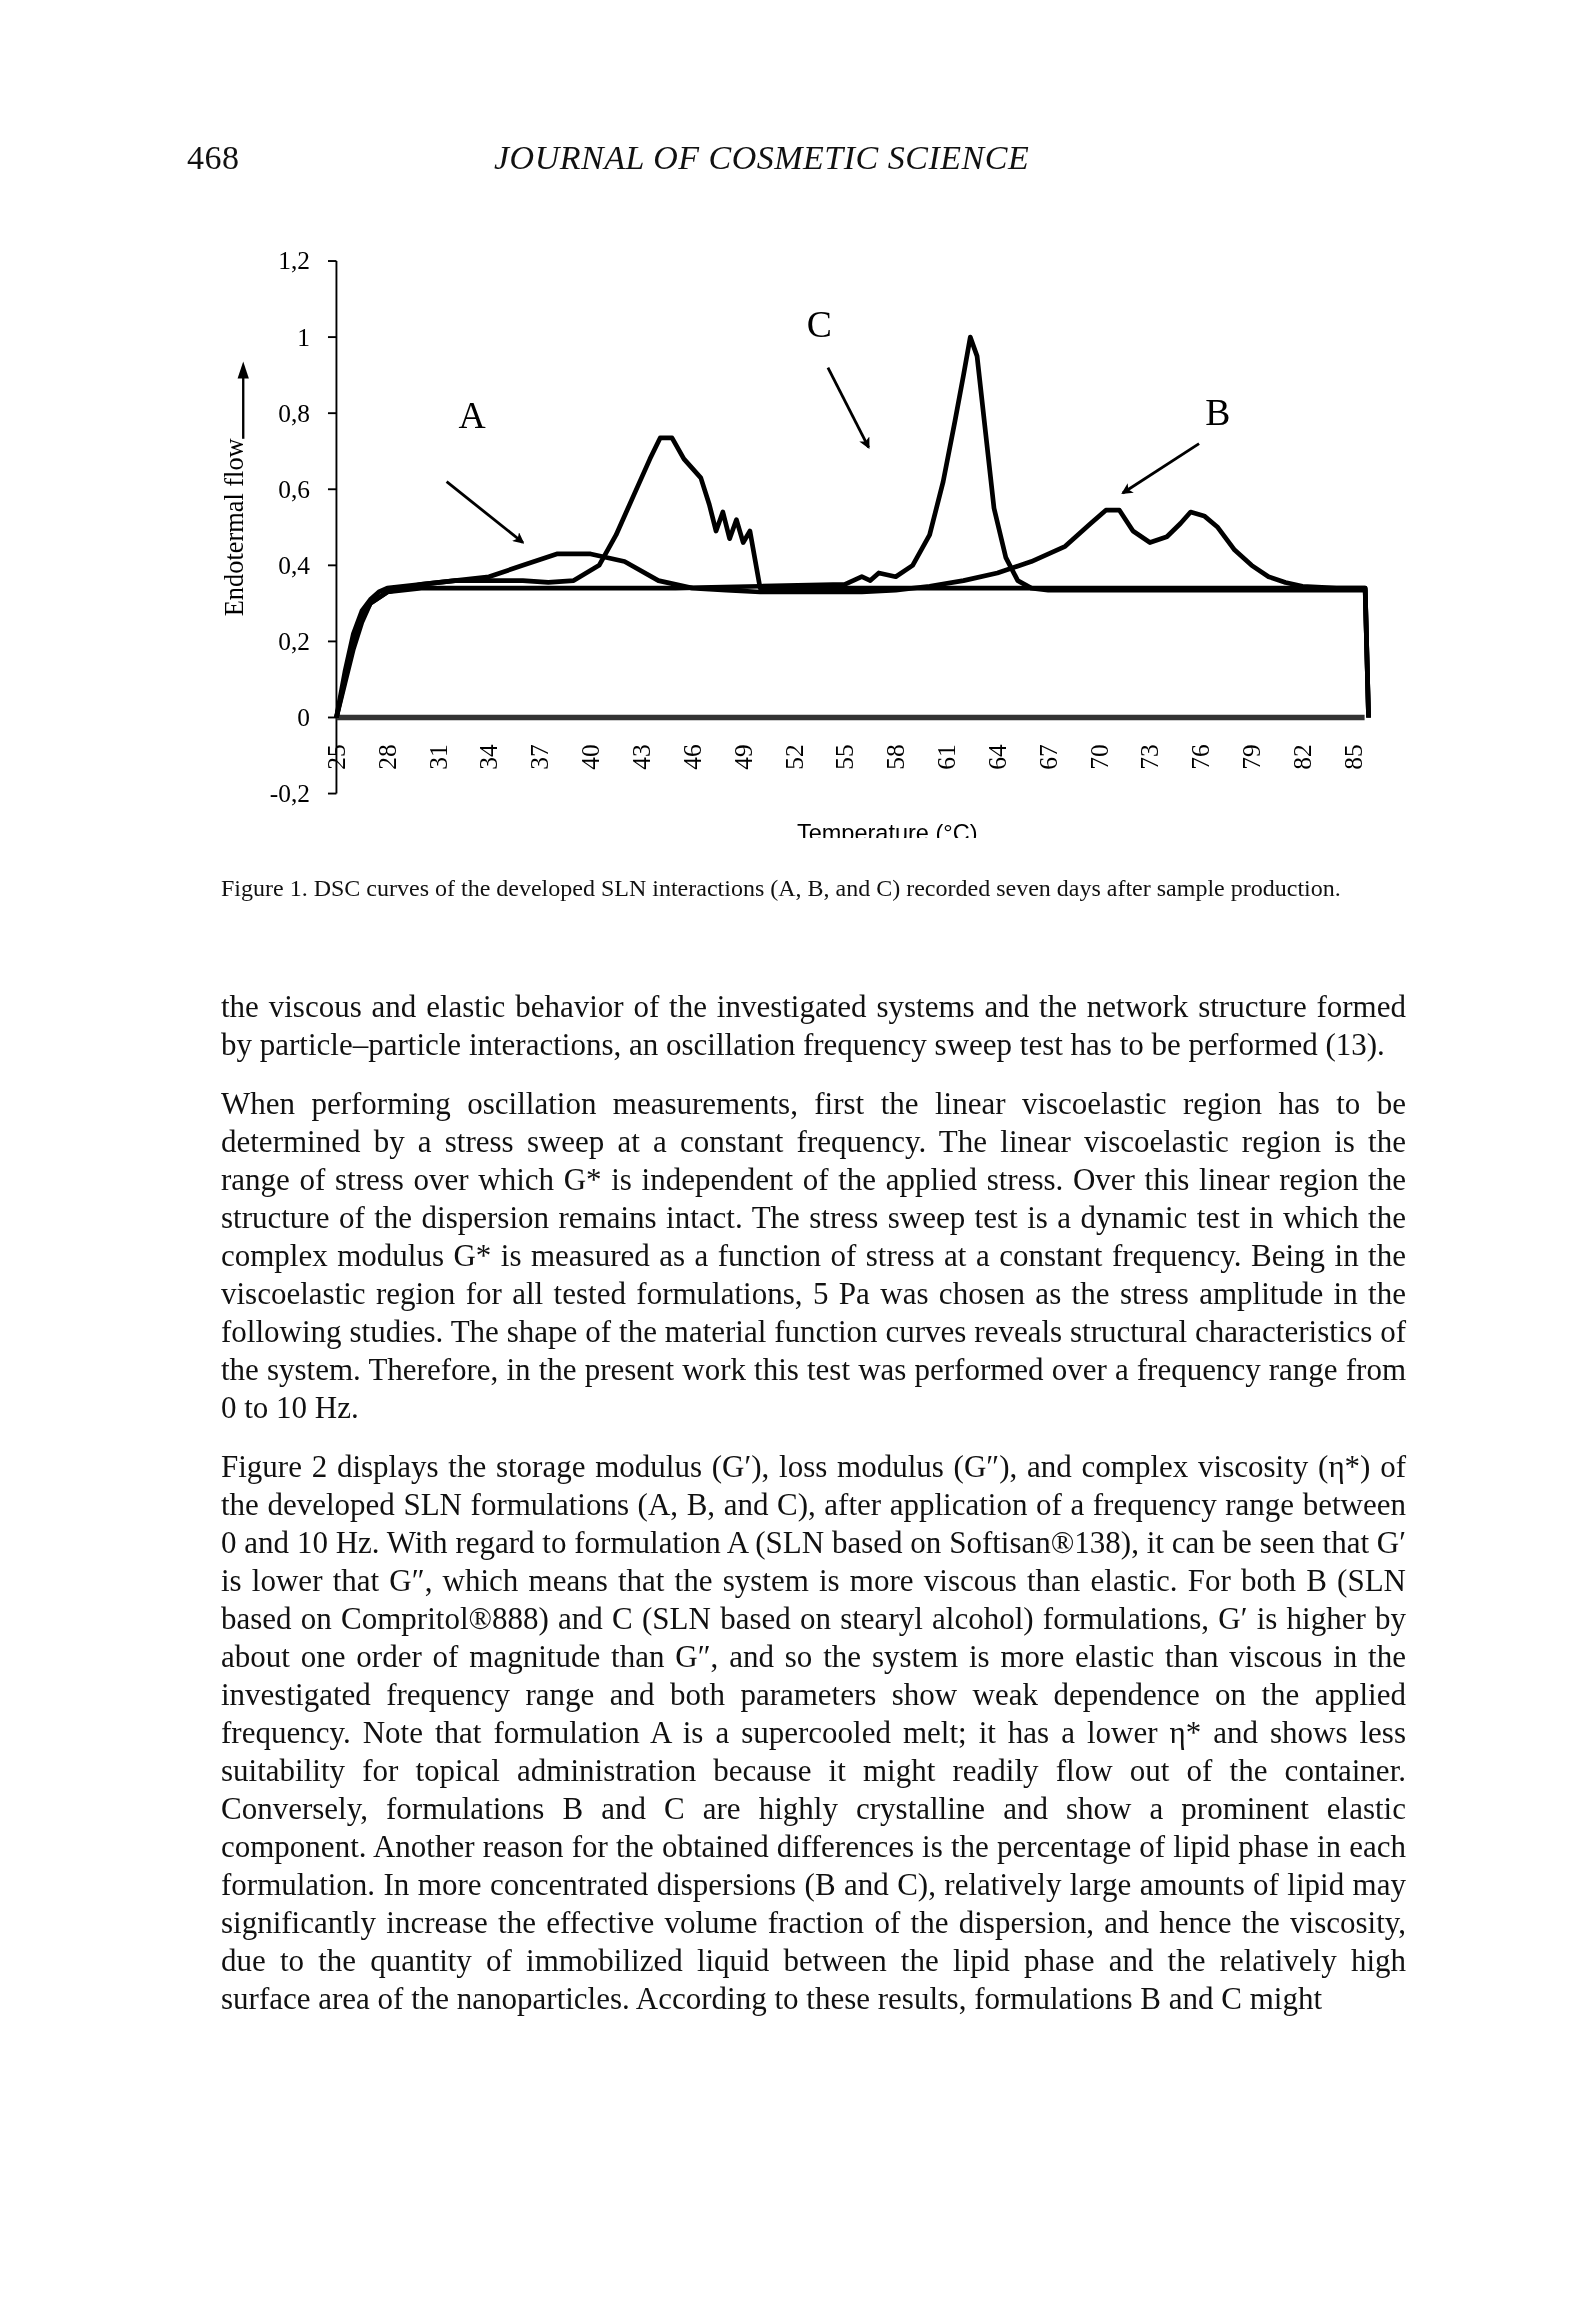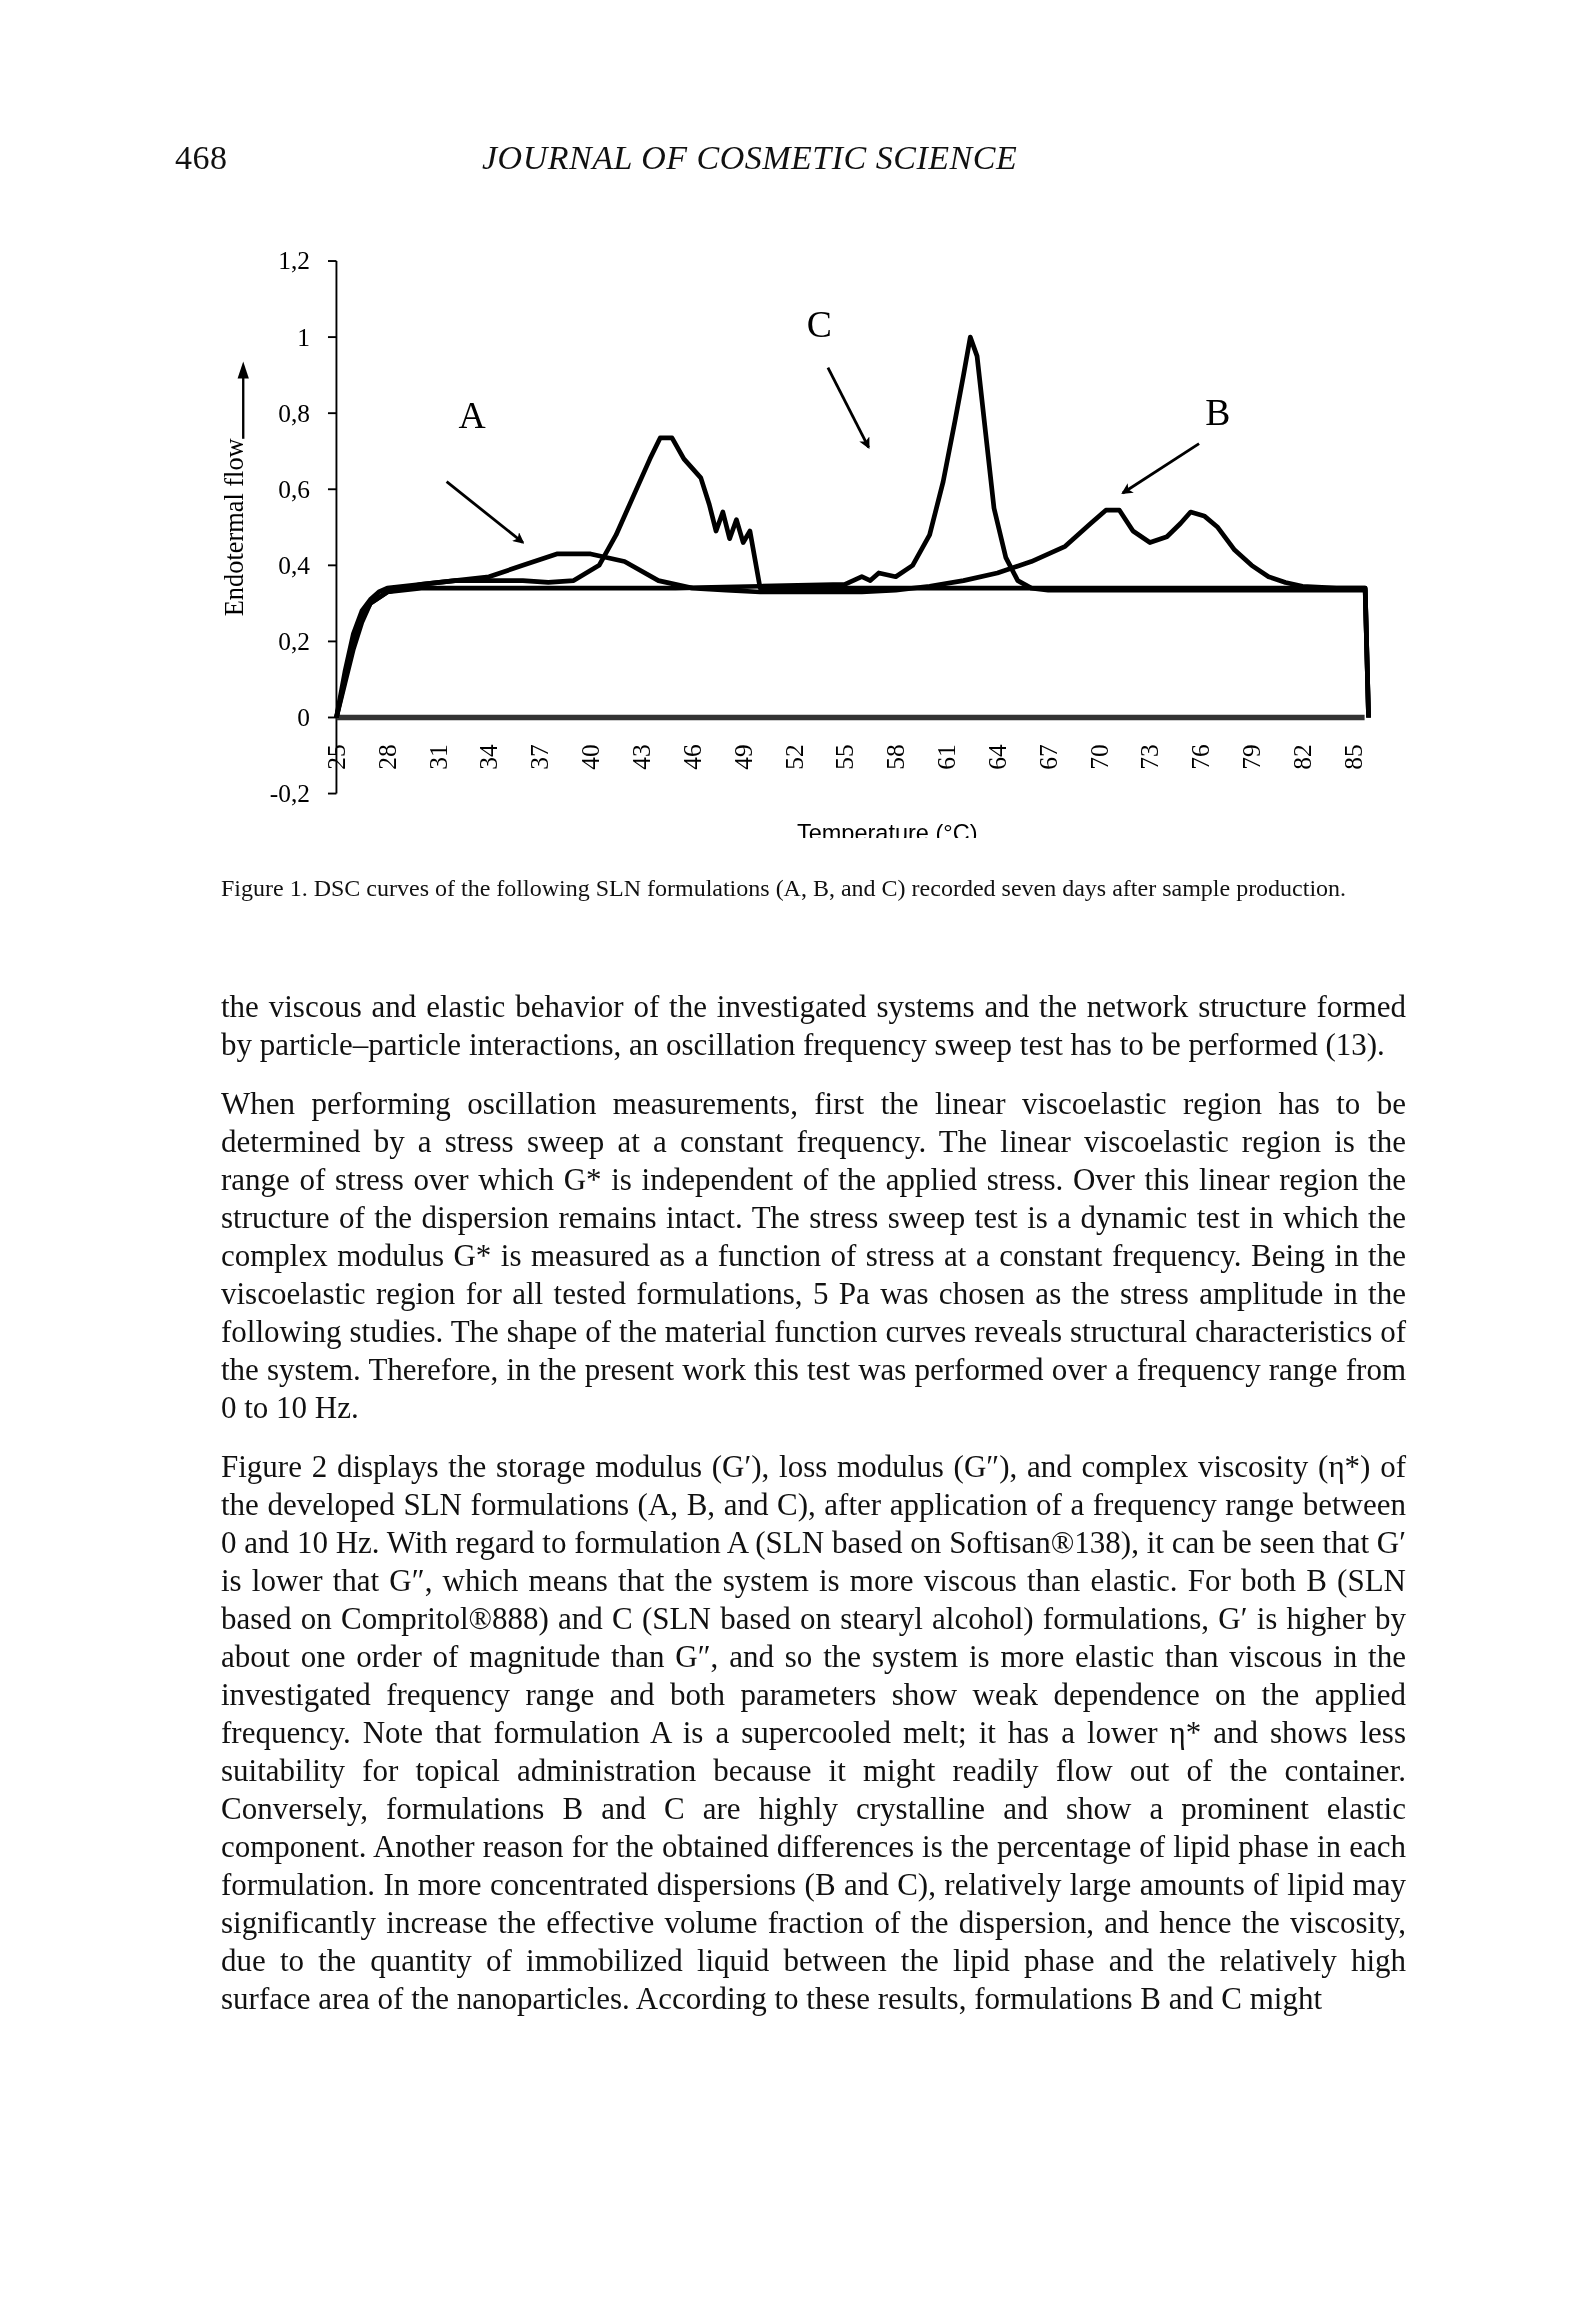--- a/index.html
+++ b/index.html
@@ -1,18 +1,18 @@
 <!DOCTYPE html>
 <html style="font-size:15px"><head>
 <meta charset="utf-8">
 <style>
   html, body { margin: 0; padding: 0; background: #ffffff; }
   body { width: 1589px; height: 2315px; position: relative; overflow: hidden;
          font-family: "Liberation Serif", "DejaVu Serif", serif; color: #111; }
-  .header { position: absolute; top: 139px; left: 0; width: 1290px; height: 38px; }
+  .header { position: absolute; top: 139px; left: 12px; width: 1290px; height: 38px; }
   .page-num { position: absolute; left: 175px; top: 0; font-size: 34px; letter-spacing: 0.5px; }
   .journal-title { position: absolute; left: 482px; top: 0; font-size: 34px; letter-spacing: 0.5px; font-style: italic; }
   .figure { position: absolute; left: 0; top: 226px; width: 1589px; height: 612px; padding-left: 44px; }
   .figure svg { position: absolute; left: 0; top: 0; }
   .caption { position: absolute; left: 221px; top: 871px; width: 1185px; font-size: 24px; line-height: 34px; text-align: justify; }
   .body-text { position: absolute; left: 221px; top: 979px; width: 1185px; }
   .para { font-size: 31px; line-height: 38px; text-align: justify; margin: 9px 0 21px 0; }
 </style>
 </head>
 <body>
@@ -87,21 +87,21 @@
     <g>
       <line x1="258" y1="466" x2="258" y2="398" stroke="#000" stroke-width="2.5"></line>
       <path d="M252,402 L258,384 L264,402 Z" fill="#000"></path>
     </g>
     <text id="xlabel" x="942" y="893" text-anchor="middle" font-family="Liberation Sans, sans-serif" font-size="25">Temperature (°C)</text>
   </svg>
 </div>
 
 <div class="caption">
   <span>Figure 1.</span>
-  <span>DSC curves of the following SLN formulations (A, B, and C) recorded seven days after sample production.</span>
+  <span>DSC curves of the developed SLN interactions (A, B, and C) recorded seven days after sample production.</span>
 </div>
 
 <div class="body-text">
   <p class="para">the viscous and elastic behavior of the investigated systems and the network structure formed by particle–particle interactions, an oscillation frequency sweep test has to be performed (13).</p>
   <p class="para">When performing oscillation measurements, first the linear viscoelastic region has to be determined by a stress sweep at a constant frequency. The linear viscoelastic region is the range of stress over which G* is independent of the applied stress. Over this linear region the structure of the dispersion remains intact. The stress sweep test is a dynamic test in which the complex modulus G* is measured as a function of stress at a constant frequency. Being in the viscoelastic region for all tested formulations, 5 Pa was chosen as the stress amplitude in the following studies. The shape of the material function curves reveals structural characteristics of the system. Therefore, in the present work this test was performed over a frequency range from 0 to 10 Hz.</p>
   <p class="para">Figure 2 displays the storage modulus (G′), loss modulus (G″), and complex viscosity (η*) of the developed SLN formulations (A, B, and C), after application of a frequency range between 0 and 10 Hz. With regard to formulation A (SLN based on Softisan®138), it can be seen that G′ is lower that G″, which means that the system is more viscous than elastic. For both B (SLN based on Compritol®888) and C (SLN based on stearyl alcohol) formulations, G′ is higher by about one order of magnitude than G″, and so the system is more elastic than viscous in the investigated frequency range and both parameters show weak dependence on the applied frequency. Note that formulation A is a supercooled melt; it has a lower η* and shows less suitability for topical administration because it might readily flow out of the container. Conversely, formulations B and C are highly crystalline and show a prominent elastic component. Another reason for the obtained differences is the percentage of lipid phase in each formulation. In more concentrated dispersions (B and C), relatively large amounts of lipid may significantly increase the effective volume fraction of the dispersion, and hence the viscosity, due to the quantity of immobilized liquid between the lipid phase and the relatively high surface area of the nanoparticles. According to these results, formulations B and C might</p>
 </div>
 
 
 </body></html>

